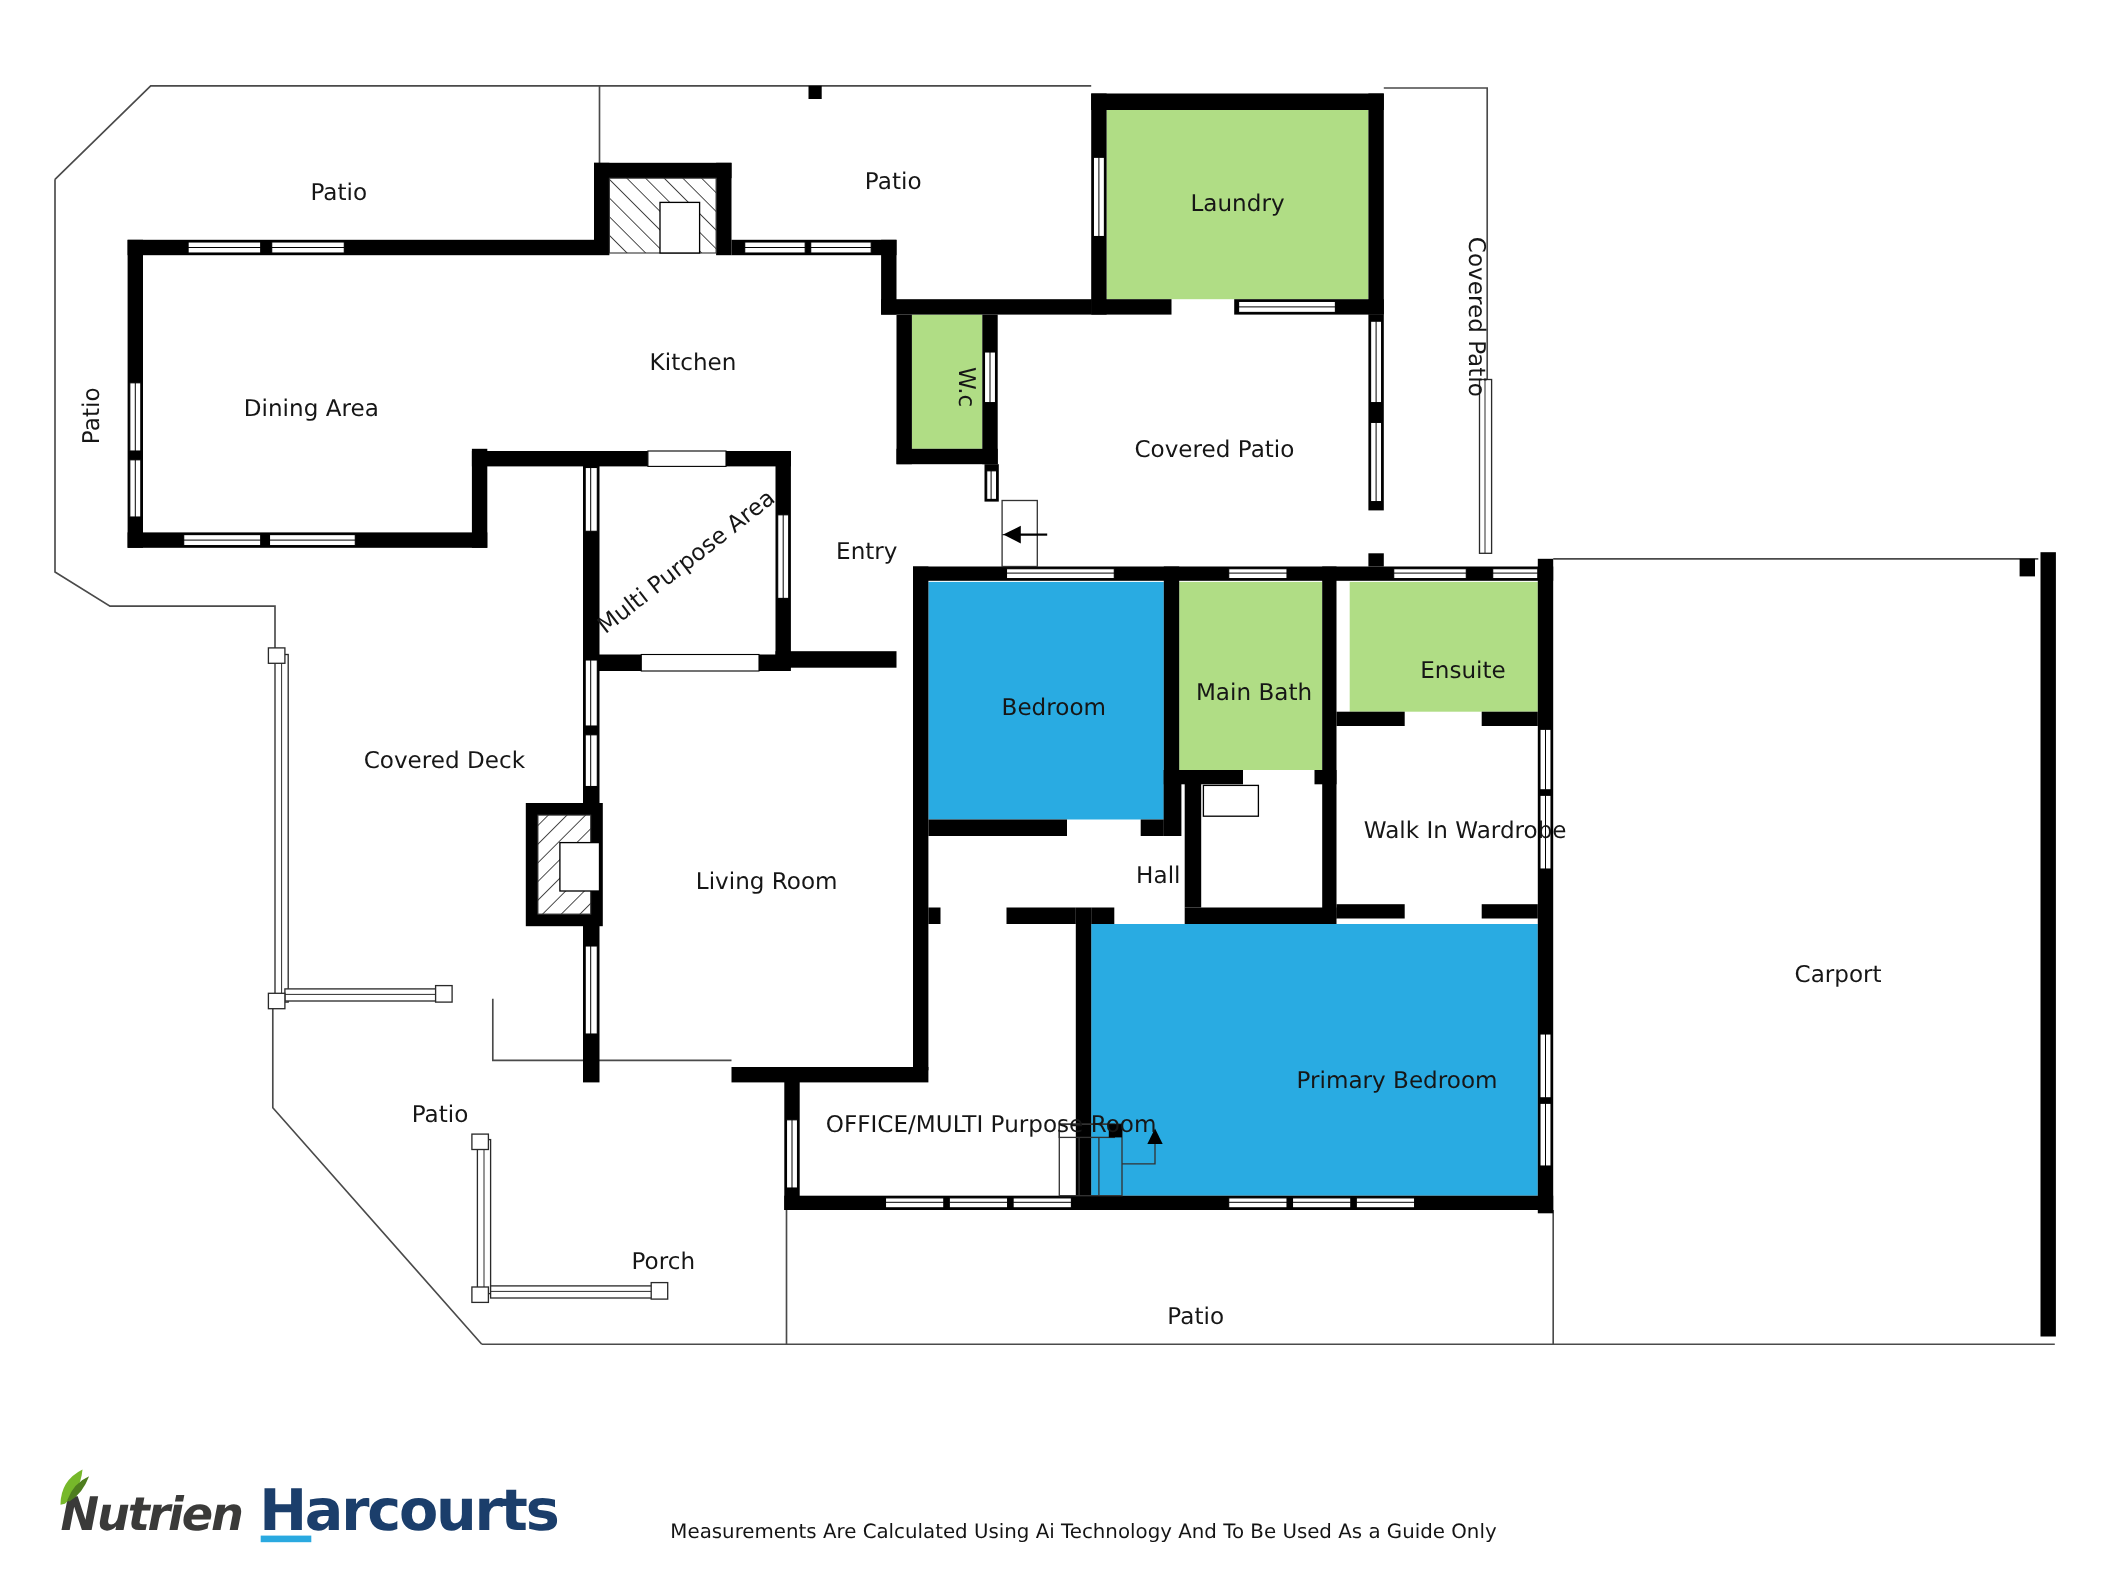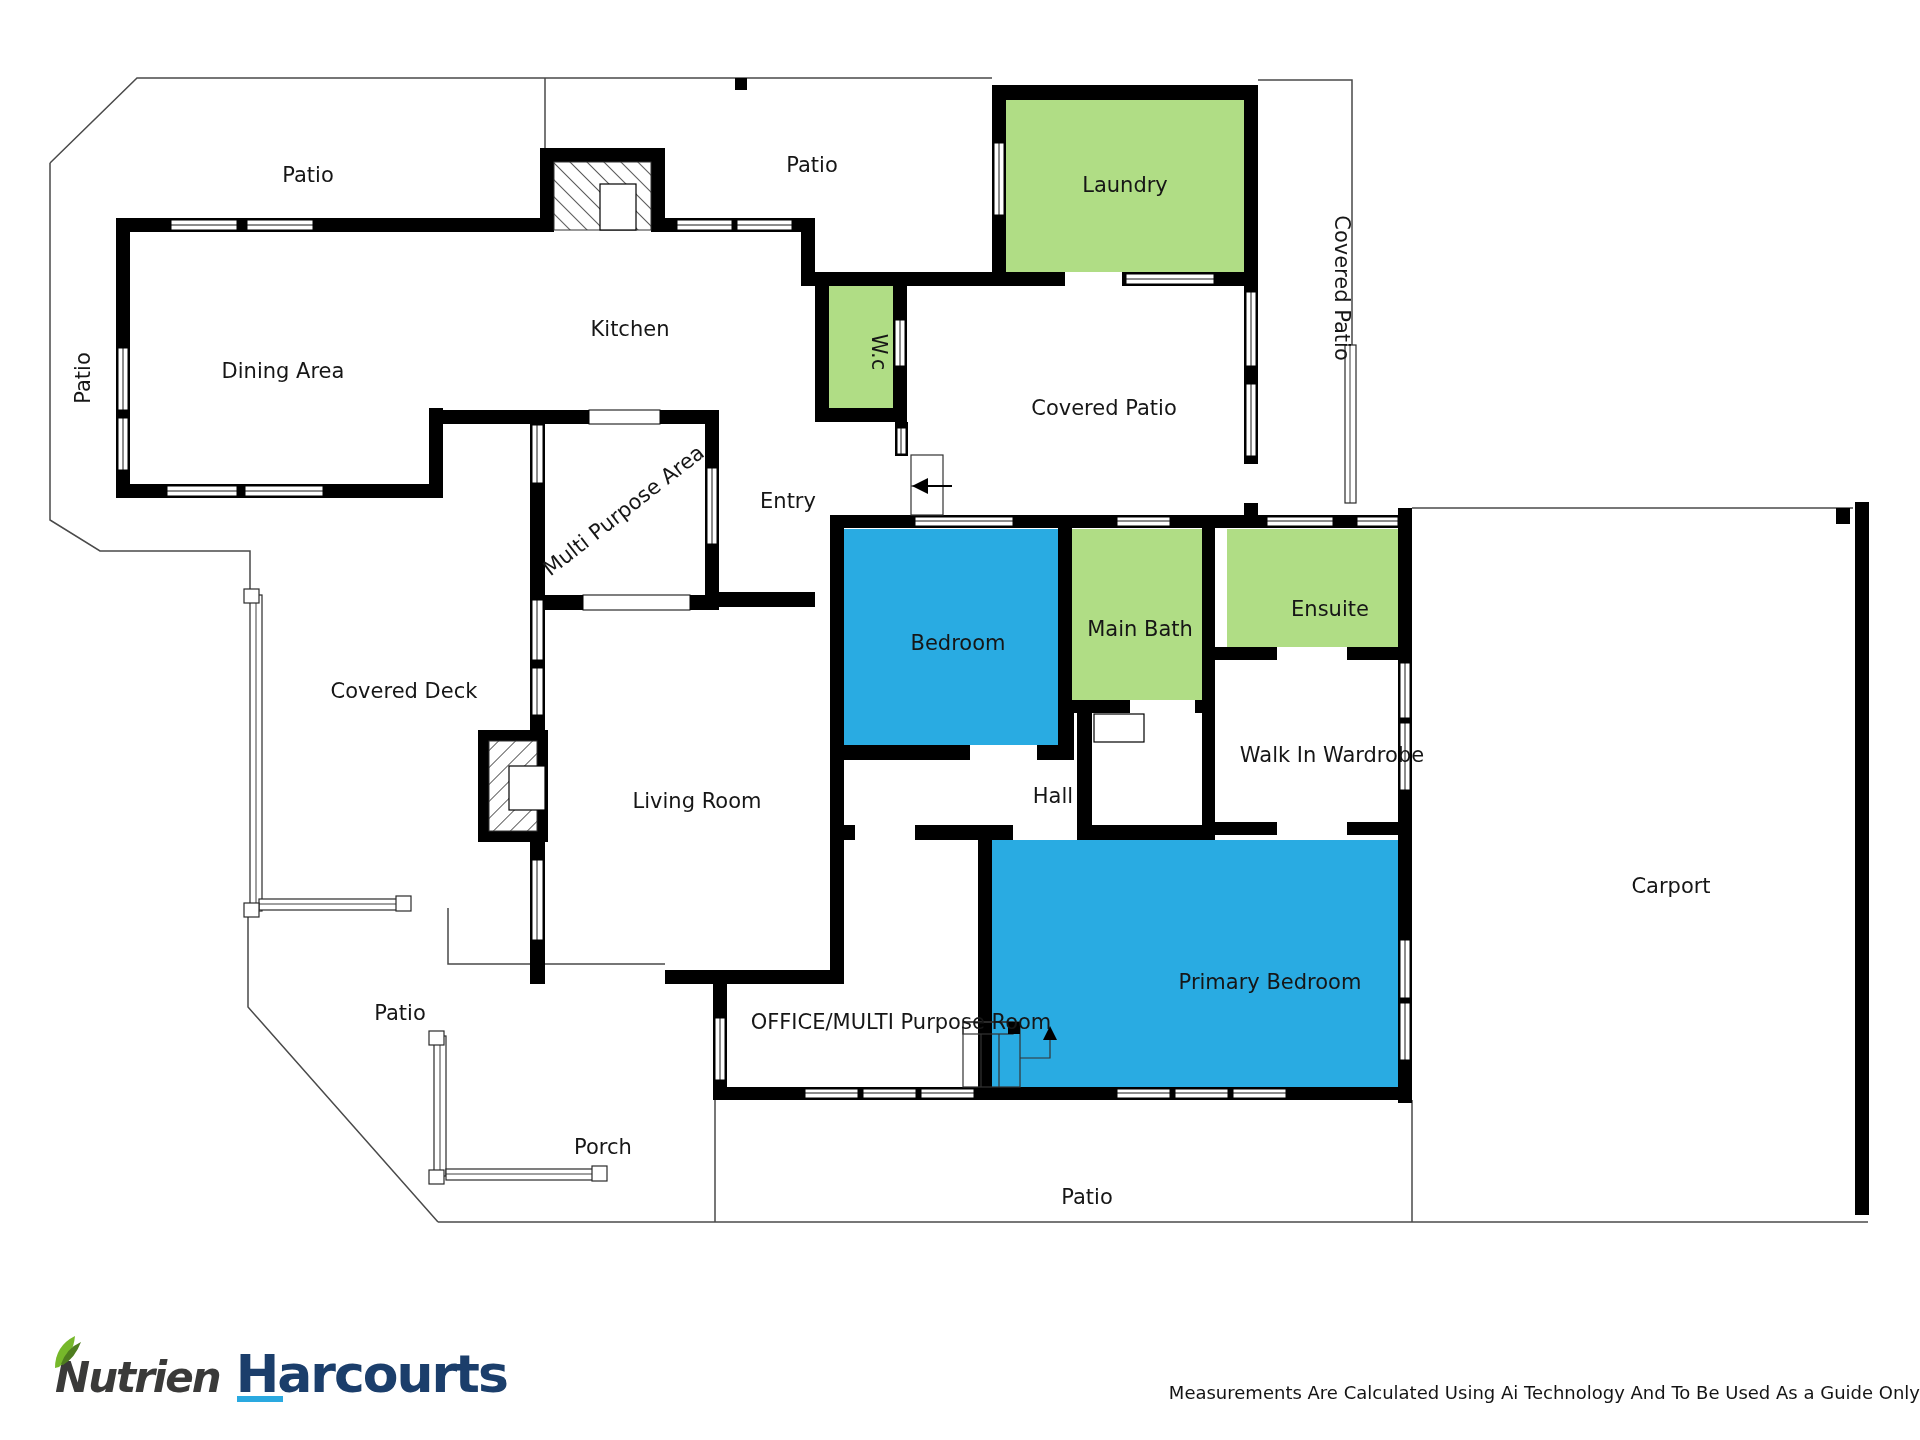--- a/index.html
+++ b/index.html
@@ -14,21 +14,21 @@
   .rail line{stroke:#2a2a2a;stroke-width:0.9px;}
   .opening{fill:#fff;stroke:#000;stroke-width:1px;}
   .doorleaf{fill:#fff;stroke:#000;stroke-width:1.2px;}
   .stairline{stroke:#333;stroke-width:1.2px;fill:none;}
   
   .logo{position:absolute;left:55px;top:1344px;height:60px;display:flex;align-items:baseline;}
   .leaf-wrap{position:absolute;left:-4px;top:-10px;}
   .nutrien{font-style:italic;font-weight:800;font-size:42px;letter-spacing:-2px;color:#3a3a39;}
   .harcourts{font-weight:700;font-size:52px;letter-spacing:-2px;margin-left:16px;}
   .h-underline{position:absolute;top:52px;height:6px;width:46px;}
-  .disclaimer{position:absolute;left:0;top:1382px;width:1920px;text-align:right;
+  .disclaimer{position:absolute;left:0;top:1382px;width:1920px;text-align:center;
               padding-left:50px;box-sizing:border-box;font-size:18px;color:#141414;}
 </style>
 </head>
 <body>
 
 <div class="canvas">
 
 <svg class="plan" width="1920" height="1440" viewBox="0 0 1920 1440">
   <defs>
     <pattern id="hatchFwd" width="12" height="12" patternUnits="userSpaceOnUse" patternTransform="rotate(45)">

